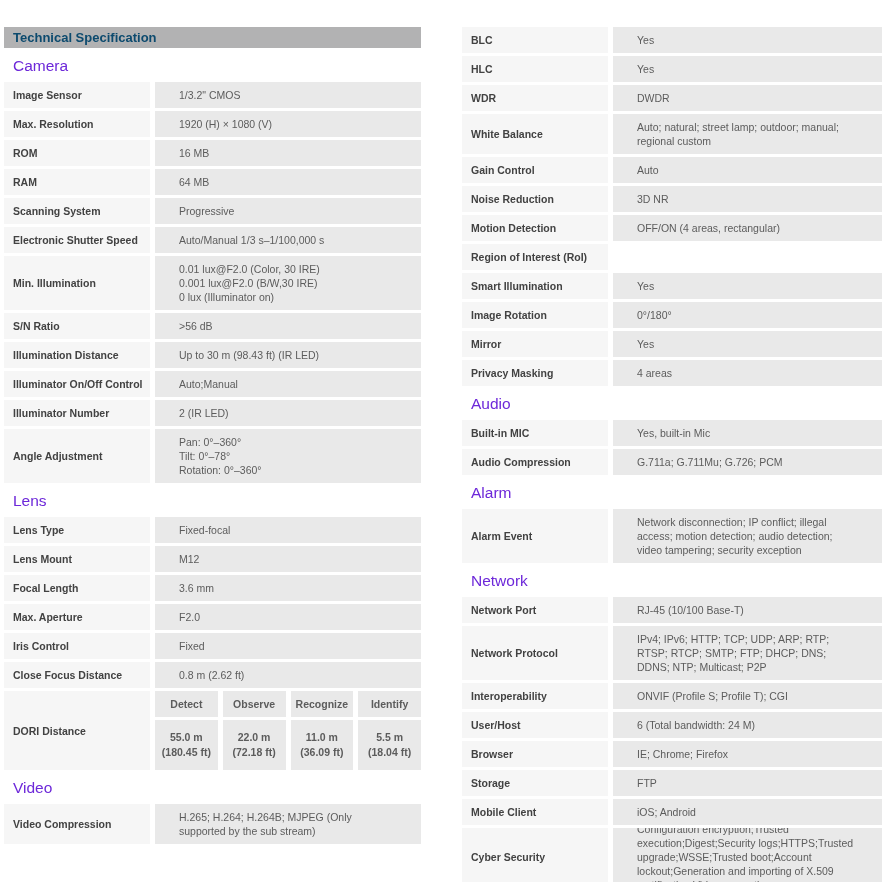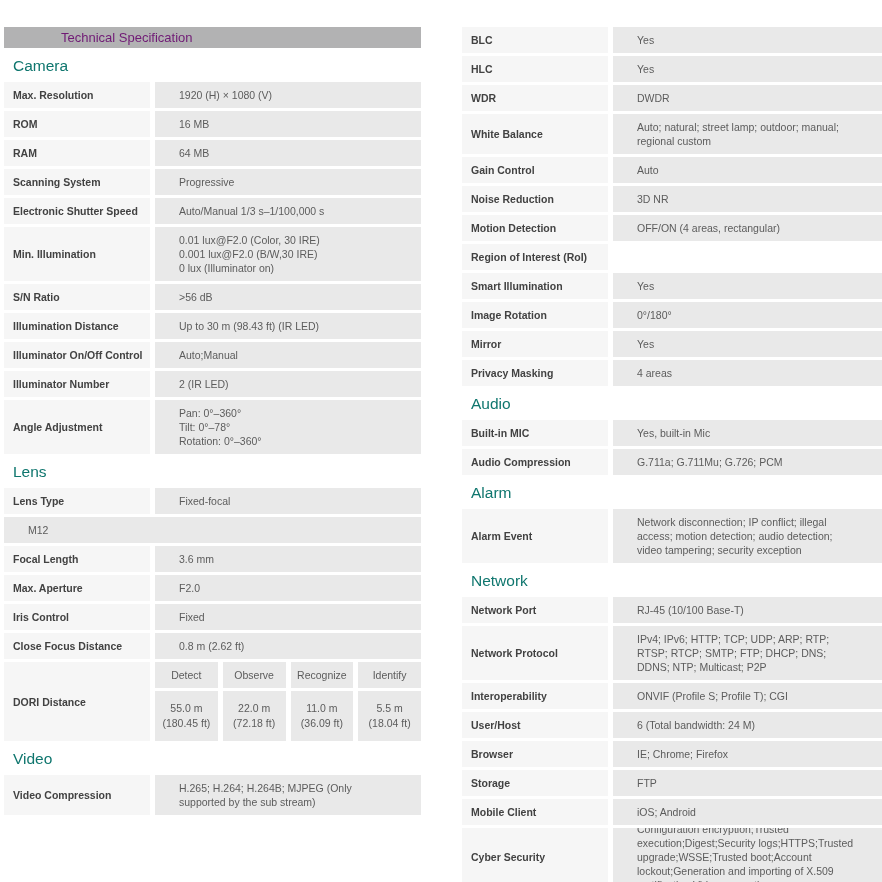--- a/index.html
+++ b/index.html
@@ -2,42 +2,46 @@
 <html><head>
 <meta charset="utf-8">
 <style>
   html,body{margin:0;padding:0;background:#ffffff;width:882px;height:882px;overflow:hidden;}
   body{font-family:"Liberation Sans","DejaVu Sans",sans-serif;}
   .page{position:relative;width:882px;height:882px;overflow:hidden;background:#ffffff;}
   .col{position:absolute;top:27px;}
   .col-left{left:4px;width:417px;}
   .col-right{left:462px;width:420px;}
   .doc-header{height:21px;background:#b2b2b3;display:flex;align-items:center;padding-left:9px;margin-bottom:6px;box-sizing:border-box;}
-  .doc-header span{font-size:13px;font-weight:400;color:#701a75;margin-left:48px;}
-  .sec-title{font-size:15.5px;line-height:20px;color:#0f766e;margin:8px 0 6px;padding-left:9px;font-weight:400;}
+  .doc-header span{font-size:13px;font-weight:700;color:#0c4a6e;}
+  .sec-title{font-size:15.5px;line-height:20px;color:#6d28d9;margin:8px 0 6px;padding-left:9px;font-weight:400;}
   .row{display:flex;gap:5px;margin-bottom:3px;}
   .lbl{flex:0 0 146px;background:#f6f6f6;color:#424242;font-size:10.5px;line-height:14px;padding:6px 4px 6px 9px;box-sizing:border-box;min-height:26px;display:flex;align-items:center;font-weight:bold;}
   .val{flex:1;background:#e9e9e9;color:#5c5c5c;font-size:10.5px;line-height:14px;padding:6px 24px;box-sizing:border-box;min-height:26px;display:flex;align-items:center;white-space:pre-line;}
-  .dori-grid{flex:1;display:grid;grid-template-columns:repeat(4,1fr);gap:3px 5px;}
+  .dori-grid{flex:1;display:grid;grid-template-columns:repeat(4,1fr);gap:3px 5px;font-weight:bold;}
   .dori-h{background:#e9e9e9;min-height:26px;box-sizing:border-box;display:flex;align-items:center;justify-content:center;font-size:10.5px;color:#5c5c5c;}
   .dori-v{background:#e9e9e9;min-height:50px;box-sizing:border-box;display:flex;align-items:center;justify-content:center;text-align:center;font-size:10.5px;line-height:15px;color:#5c5c5c;white-space:pre-line;padding:5px 2px;}
   .row-clip{max-height:57px;overflow:hidden;}
 </style>
 </head>
 <body>
 
 <div class="page">
 
   <div class="col col-left">
     <div class="doc-header">
         <span>Technical Specification</span>
       </div>
 
     <div class="sec-title">Camera</div>
     <div class="row">
+        <div class="lbl">Image Sensor</div>
+        <div class="val">1/3.2" CMOS</div>
+      </div>
+    <div class="row">
         <div class="lbl">Max. Resolution</div>
         <div class="val">1920 (H) × 1080 (V)</div>
       </div>
     <div class="row">
         <div class="lbl">ROM</div>
         <div class="val">16 MB</div>
       </div>
     <div class="row">
         <div class="lbl">RAM</div>
         <div class="val">64 MB</div>
@@ -78,20 +82,21 @@
 Tilt: 0°–78°
 Rotation: 0°–360°</div>
       </div>
 
     <div class="sec-title">Lens</div>
     <div class="row">
         <div class="lbl">Lens Type</div>
         <div class="val">Fixed-focal</div>
       </div>
     <div class="row">
+        <div class="lbl">Lens Mount</div>
         <div class="val">M12</div>
       </div>
     <div class="row">
         <div class="lbl">Focal Length</div>
         <div class="val">3.6 mm</div>
       </div>
     <div class="row">
         <div class="lbl">Max. Aperture</div>
         <div class="val">F2.0</div>
       </div>

